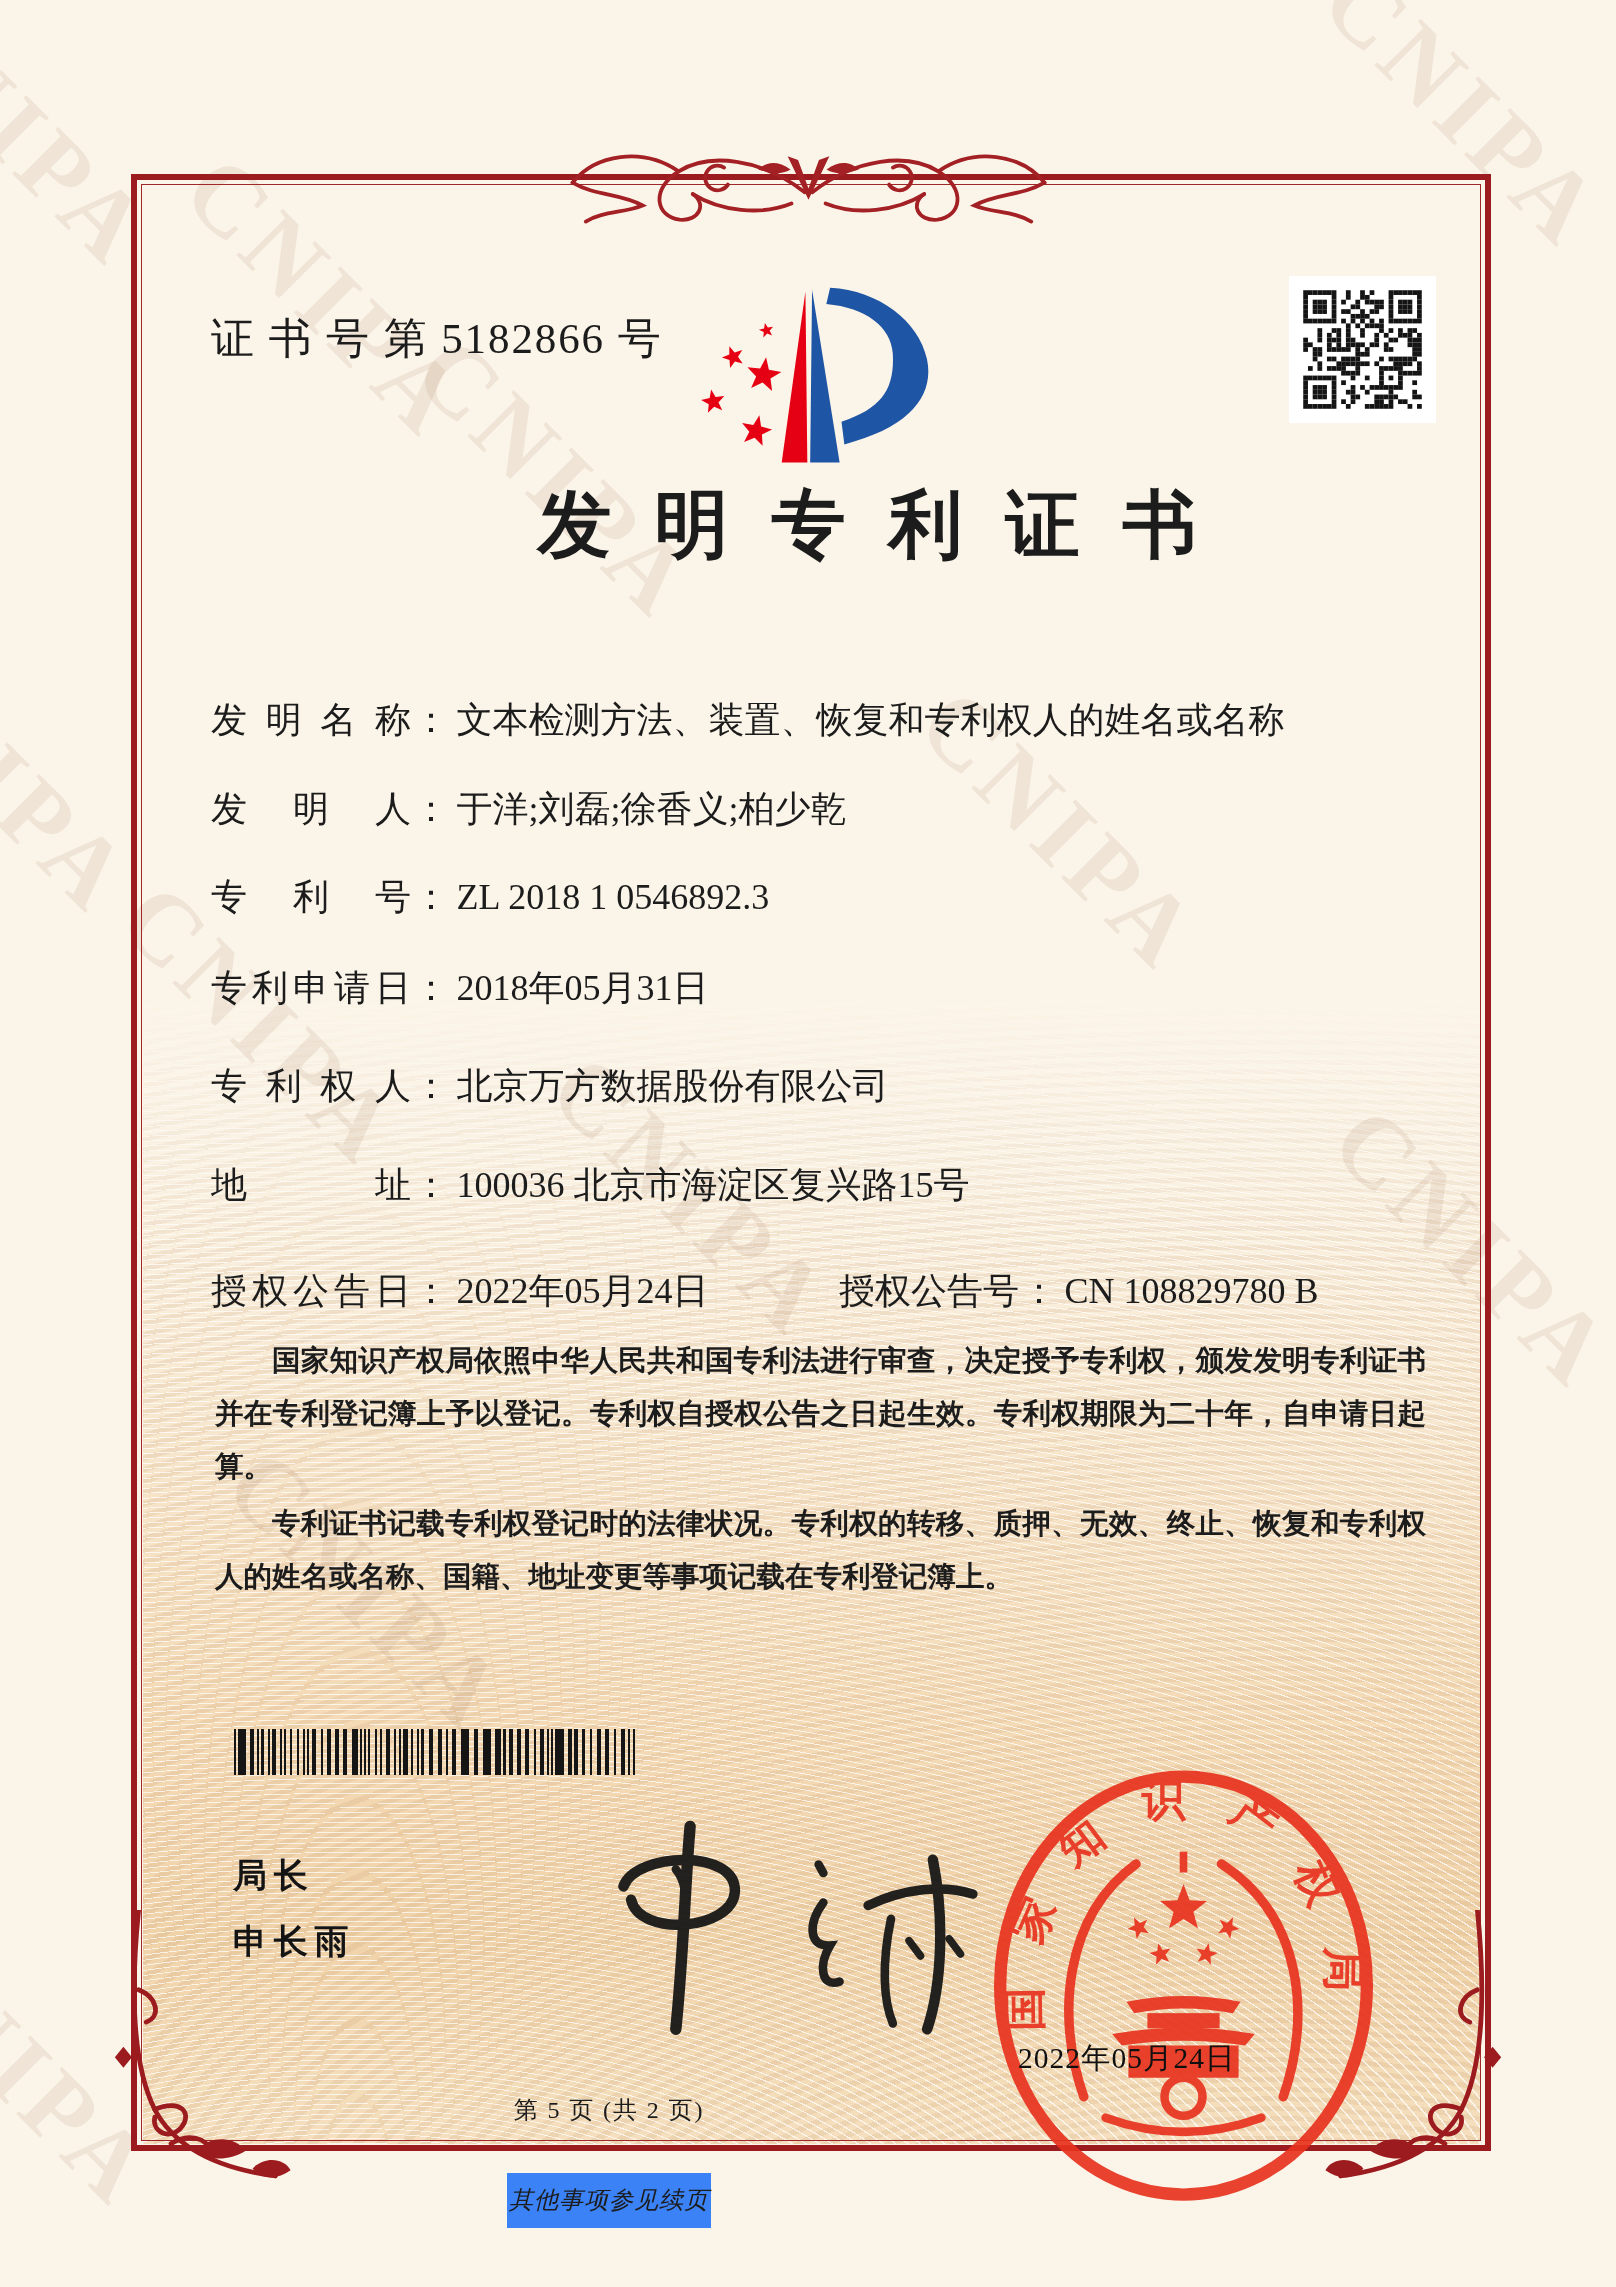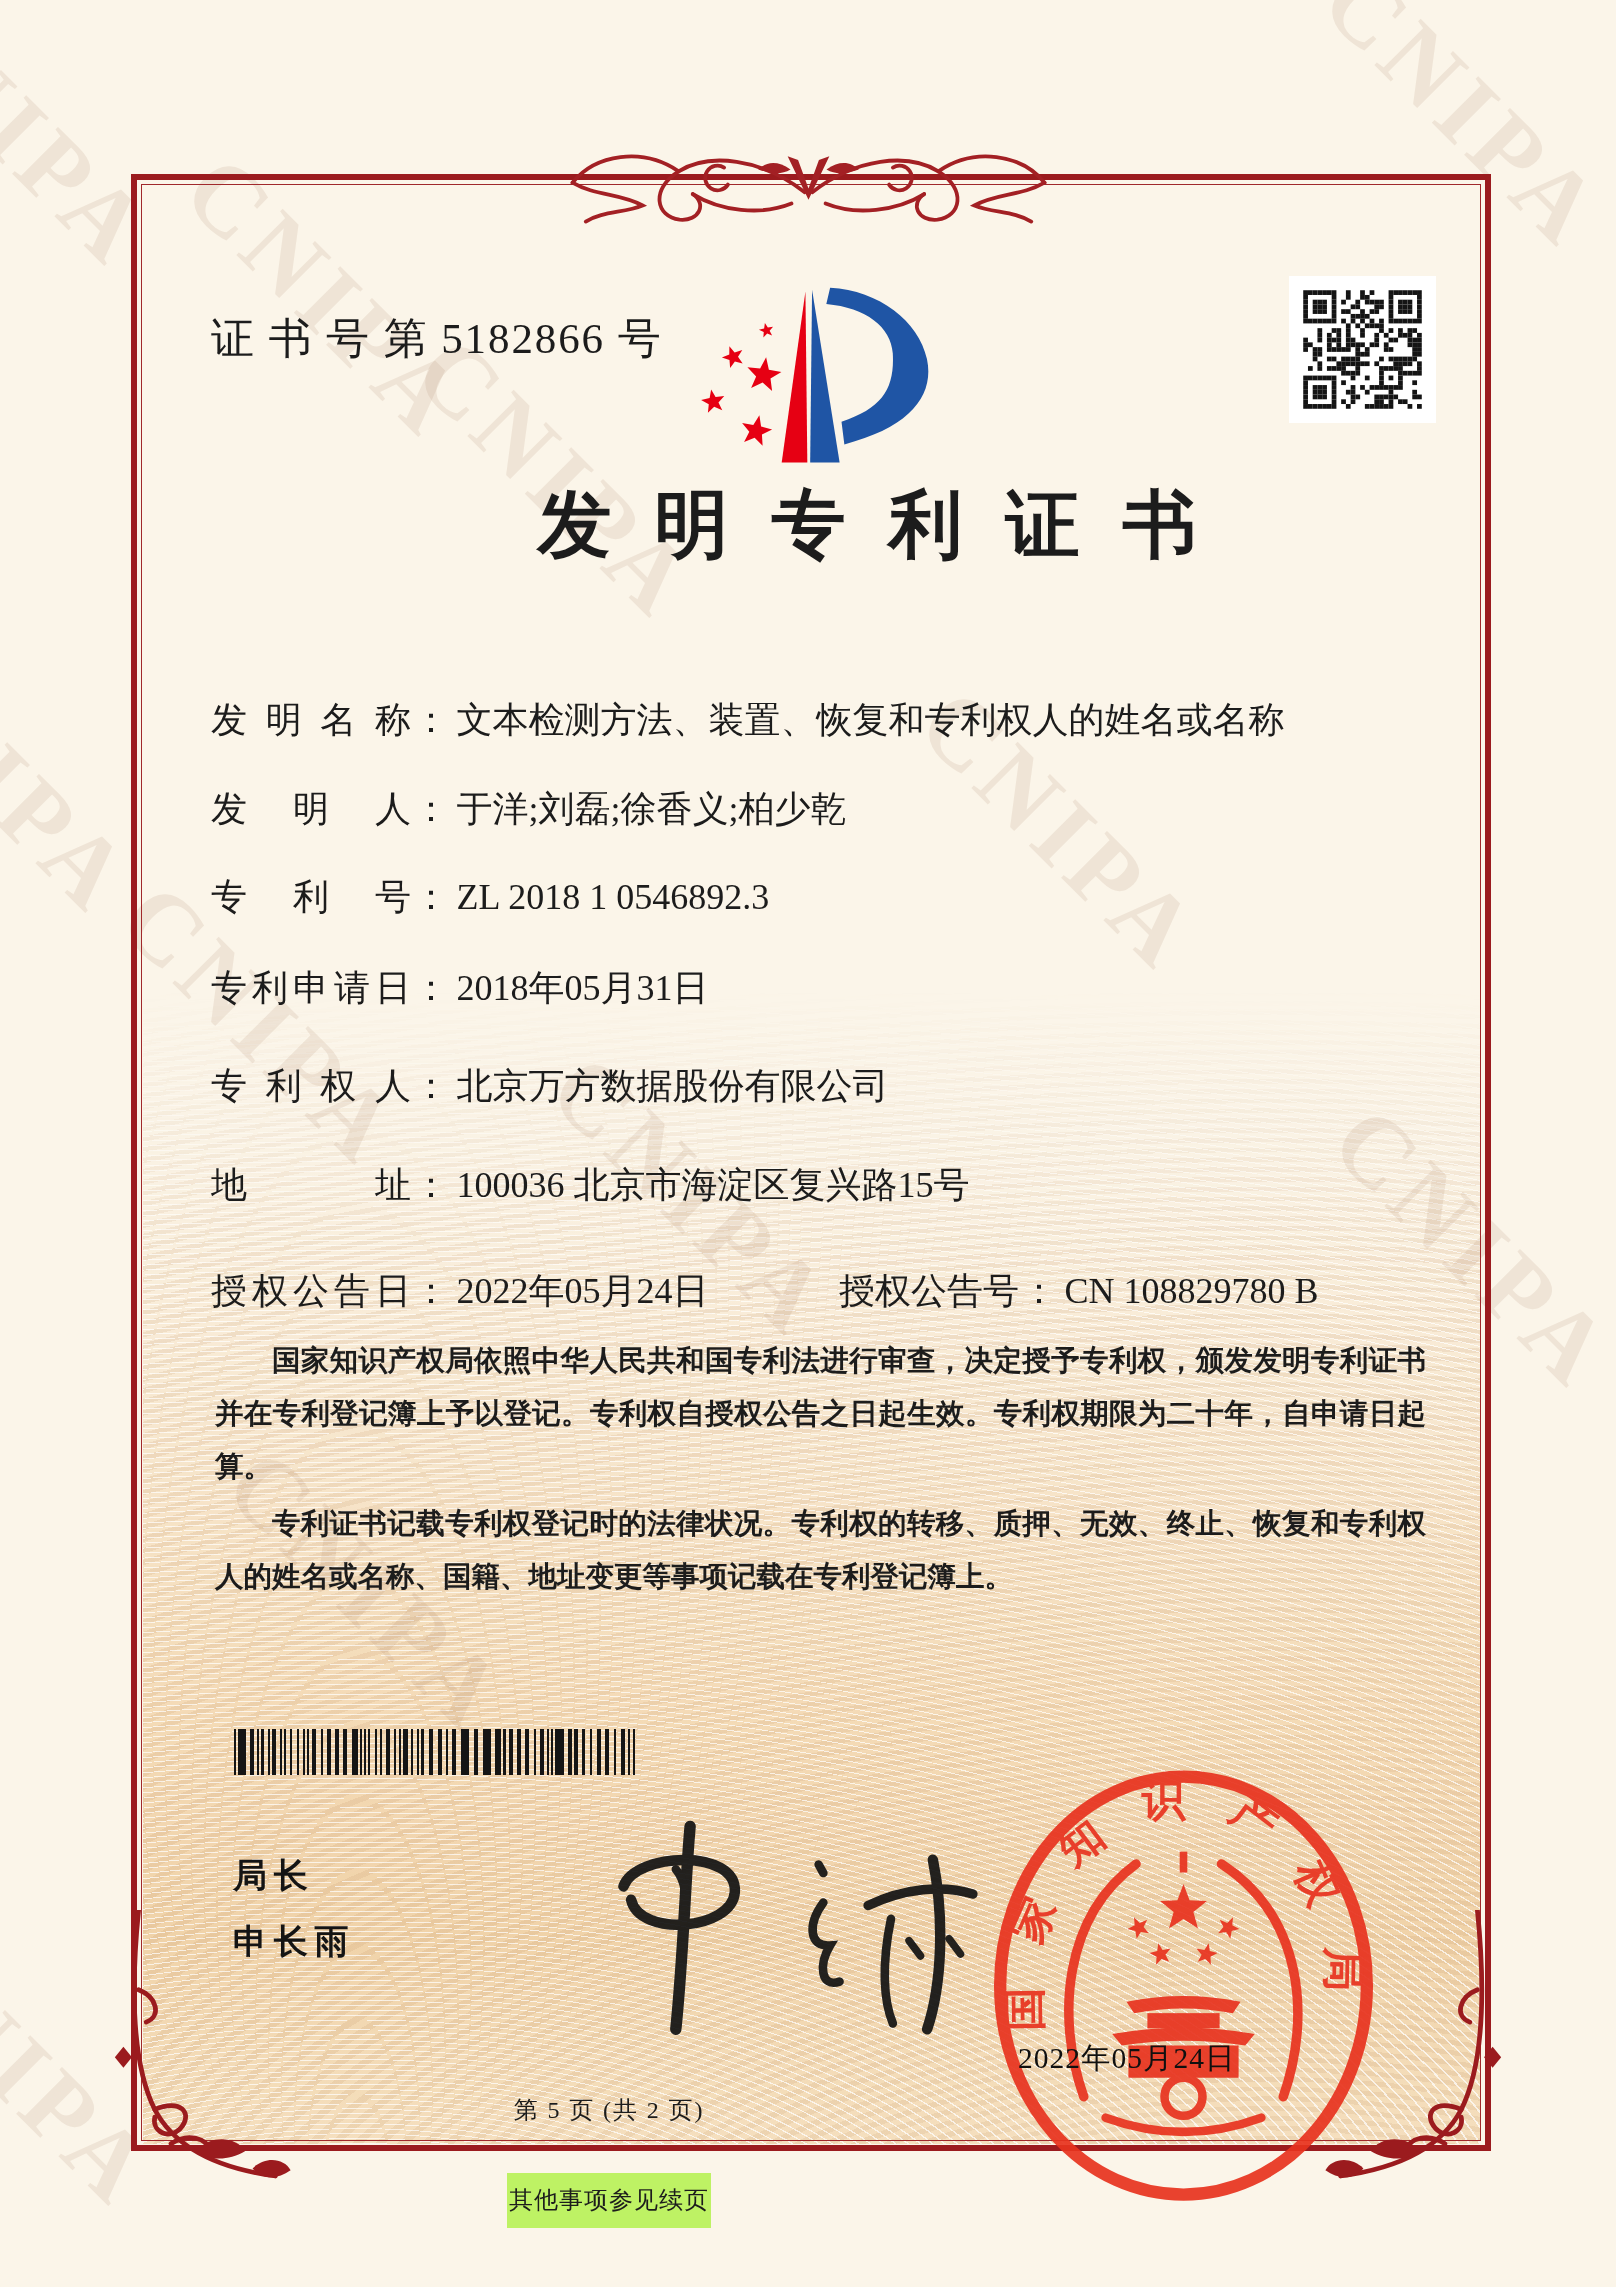--- a/index.html
+++ b/index.html
@@ -49,22 +49,22 @@
   .paras p{margin:4px; text-indent:2em;font-weight:bold;}
   #barcode{left:234px; top:1729px; width:413px; height:46px; font-size:0; white-space:nowrap;}
   #barcode i{display:inline-block; height:100%; background:#151515;}
   .signer-title{left:233px; top:1853px; font-size:34px; letter-spacing:6.7px;
     font-family:"Liberation Sans","DejaVu Sans",sans-serif; font-weight:600; color:#141414;}
   .signer-name{left:233px; top:1919px; font-size:34px; letter-spacing:6.7px;
     font-family:"Liberation Sans","DejaVu Sans",sans-serif; font-weight:600; color:#141414;}
   .seal-date{left:1018px; top:2039px; width:285px; font-size:29.5px; letter-spacing:1px; color:#101010; z-index:6;}
   .page-no{left:338px; top:2094px; width:542px; text-align:center; font-size:24px; letter-spacing:1.9px;}
   .note{
-    left:507px; top:2173px; width:204px; height:55px; background:#bef264;
-    text-align:center; font-size:24px; line-height:55px; letter-spacing:1px; z-index:4;
+    left:507px; top:2173px; width:204px; height:55px; background:#3b82f6;
+    text-align:center; font-size:24px; line-height:55px; letter-spacing:1px; z-index:4;font-style:italic;
   }
 </style>
 </head>
 <body>
 
 <div class="page">
 
   <span class="wm" style="left:-71px;top:-38px">CNIPA</span>
   <span class="wm" style="left:243px;top:133px">CNIPA</span>
   <span class="wm" style="left:1381px;top:-57px">CNIPA</span>

